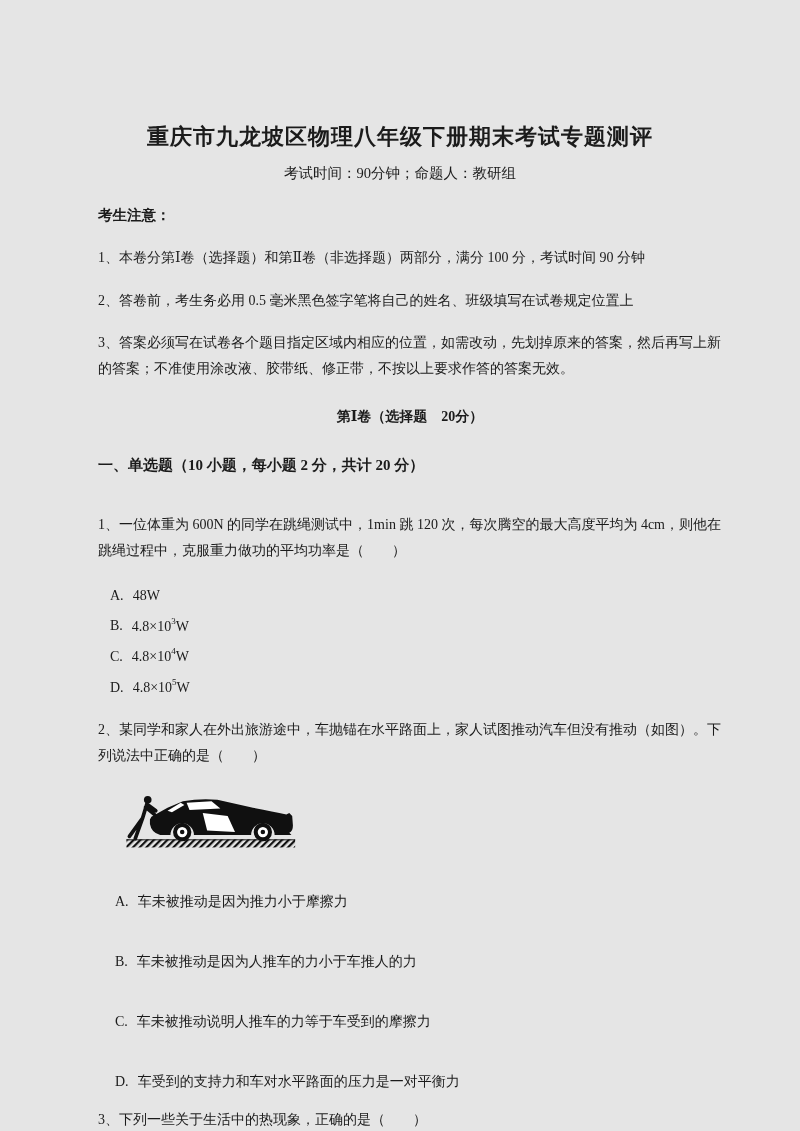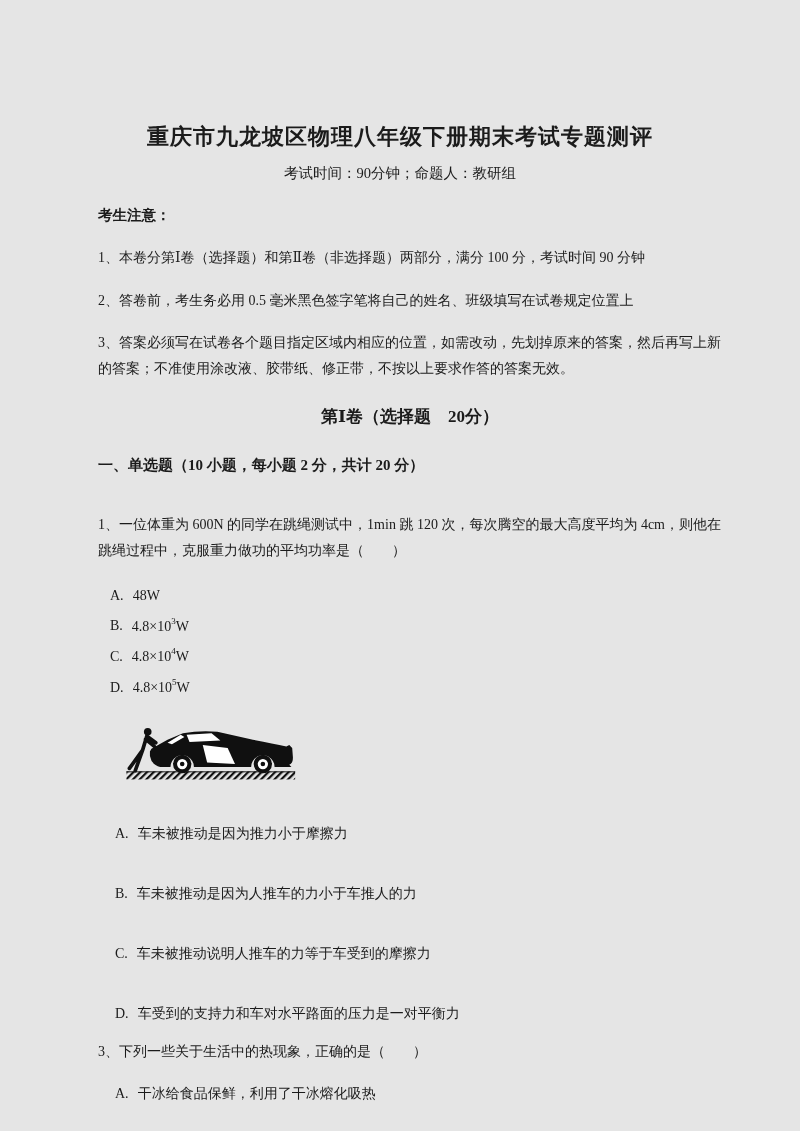--- a/index.html
+++ b/index.html
@@ -35,21 +35,21 @@
   .mt12 { margin-top:12px; }
   .mt14 { margin-top:14px;flex-direction:column; }
   .mt16 { margin-top:16px; }
   .mt17 { margin-top:17px; }
   .mt18 { margin-top:34px; }
   .mt37 { margin-top:37px; }
   .line { display:block; white-space:nowrap; }
   .section-title {
     margin:22px 0 16px;
     text-align:center;
-    font-size:17px; font-weight:bold;
+    font-size:14px; font-weight:bold;
     line-height:26px;
   }
   .subsection {
     margin:22px 0 0;
     font-size:15px; font-weight:bold;
     line-height:26px;
   }
   .options-row {
     display:flex;
     padding-left:12px;
@@ -105,20 +105,22 @@
     </div>
 
     <div class="options-row mt14">
       <span class="opt-a"><span class="opt-label">A.</span><span>48W</span><sup></sup><span></span></span>
       <span class="opt-b"><span class="opt-label">B.</span><span>4.8×10</span><sup>3</sup><span>W</span></span>
       <span class="opt-c"><span class="opt-label">C.</span><span>4.8×10</span><sup>4</sup><span>W</span></span>
       <span class="opt-d"><span class="opt-label">D.</span><span>4.8×10</span><sup>5</sup><span>W</span></span>
     </div>
 
     <div class="mt16">
+      <span class="line">2、某同学和家人在外出旅游途中，车抛锚在水平路面上，家人试图推动汽车但没有推动（如图）。下</span>
+      <span class="line">列说法中正确的是（　　）</span>
     </div>
 
     <div class="figure">
       <svg width="176" height="59" viewBox="0 0 240 80" xmlns="http://www.w3.org/2000/svg">
         <defs>
           <pattern id="ph" patternUnits="userSpaceOnUse" width="6.5" height="16" patternTransform="rotate(45)">
             <rect width="3" height="16" fill="#101010"></rect>
           </pattern>
         </defs>
 

